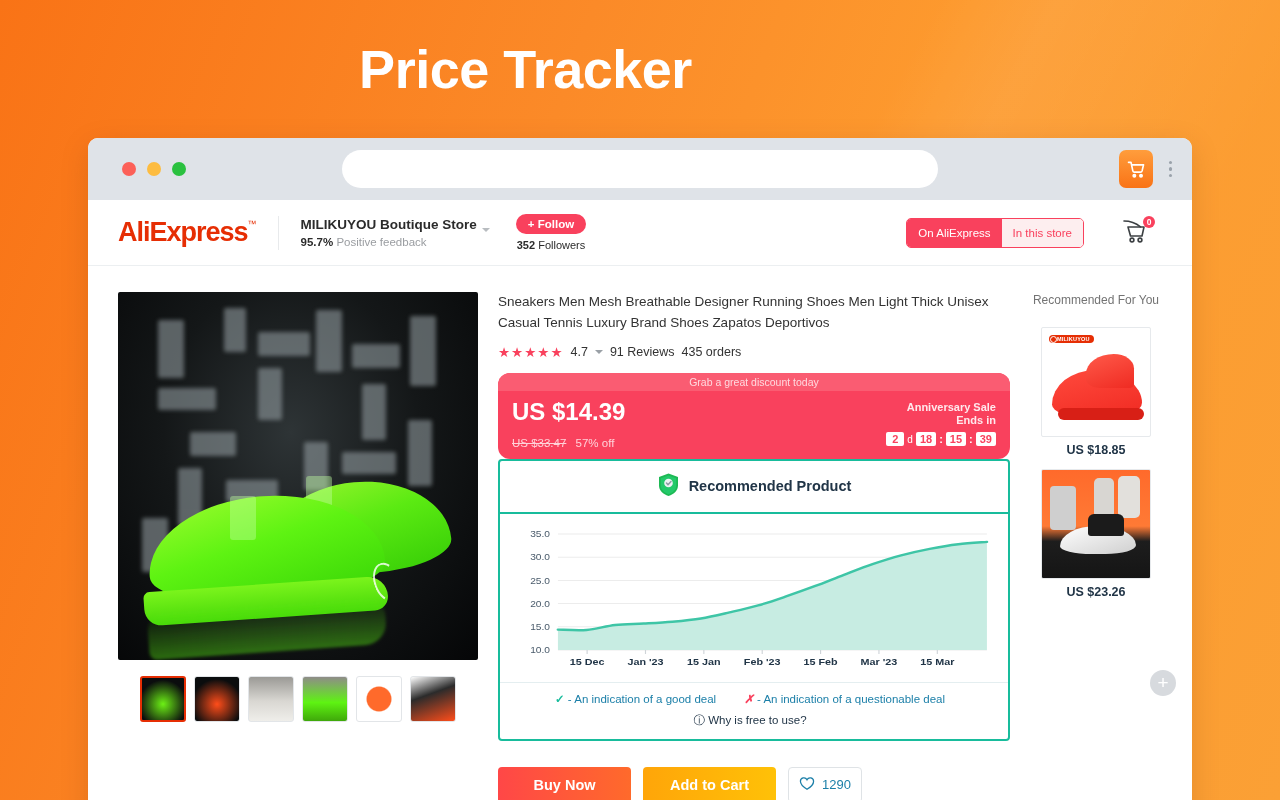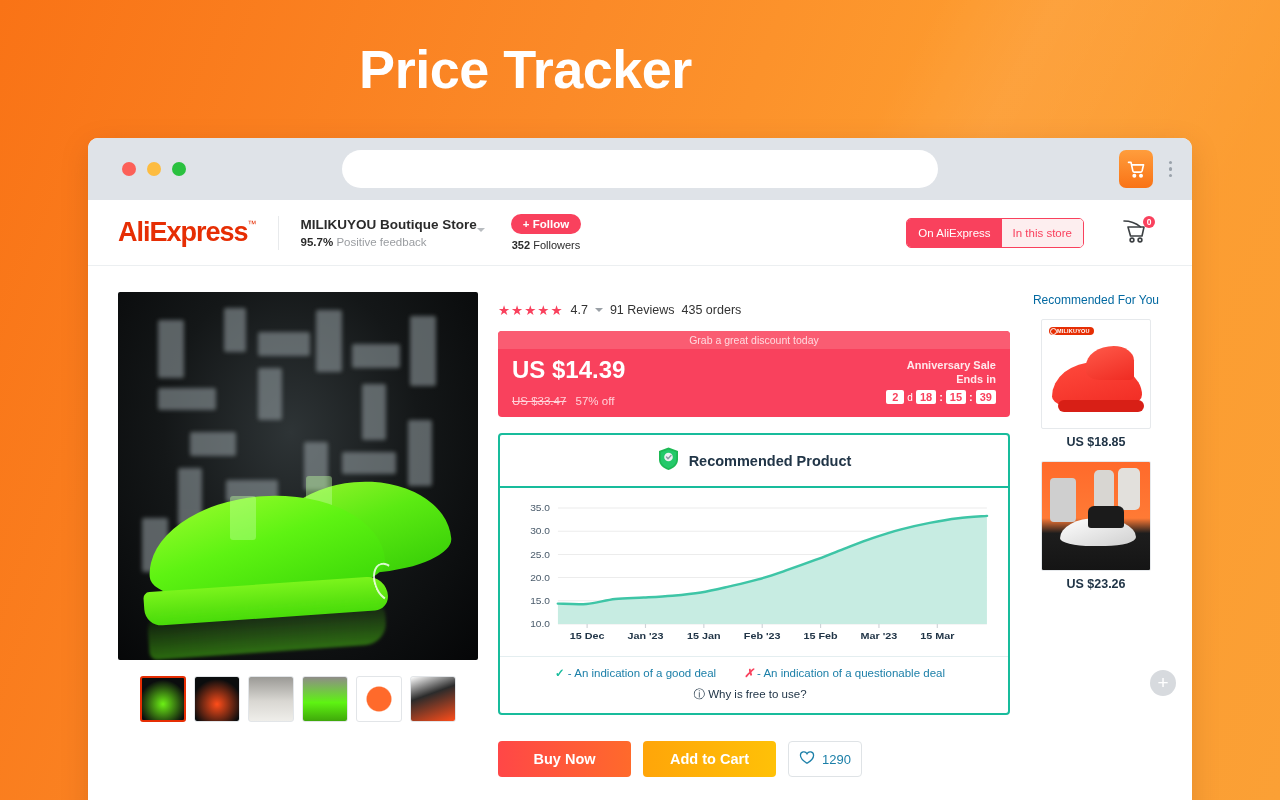--- a/index.html
+++ b/index.html
@@ -70,21 +70,21 @@
     display: flex; align-items: center; padding: 0 30px;
     position: relative;
   }
   .ali-logo {
     font-size: 27px; font-weight: bold; color: #e62e04;
     letter-spacing: -1px; position: relative; padding-right: 8px;
   }
   .ali-logo .tm { font-size: 9px; position: absolute; top: 2px; right: 0; font-weight: normal;}
   .hdr-divider { width: 1px; height: 34px; background: #e8eaec; margin: 0 22px; }
   .store-block { display: flex; flex-direction: column; gap: 4px; }
-  .store-name { font-size: 13.5px; font-weight: bold; color: #2b2b2b; display: flex; align-items: flex-end; }
+  .store-name { font-size: 13.5px; font-weight: bold; color: #2b2b2b; display: flex; align-items: flex-end; gap: 5px; }
   .caret-sm { border-left: 4px solid transparent; border-right: 4px solid transparent; border-top: 4px solid #b8bcc0; }
   .store-fb { font-size: 11.5px; color: #9a9da1; }
   .store-fb b { color: #2b2b2b; }
   .follow-block { margin-left: 26px; display: flex; flex-direction: column; align-items: center; gap: 5px; }
   .follow-btn {
     background: #f9415d; color: #fff; border: none; cursor: pointer;
     font-size: 11.5px; font-weight: bold; border-radius: 11px;
     padding: 4px 12px; font-family: "Liberation Sans", sans-serif;
   }
   .followers { font-size: 11px; color: #2b2b2b; }
@@ -156,42 +156,42 @@
   }
   .thumb.sel { border: 2px solid #e62e04; }
 
   
   .info { flex: 1; min-width: 0; }
   .prod-title { font-size: 13.5px; color: #333; line-height: 1.55; }
   .rating-row { display: flex; align-items: center; gap: 7px; margin-top: 10px; font-size: 12.5px; color: #333; }
   .stars { color: #f9415d; font-size: 13.5px; letter-spacing: 1px; }
   .caret-dn { border-left: 4px solid transparent; border-right: 4px solid transparent; border-top: 4px solid #9aa0a6; }
 
-  .price-card { margin-top: 13px; border-radius: 4px; overflow: hidden; background: #f9415d; }
+  .price-card { margin-top: 13px; border-radius: 12px; overflow: hidden; background: #f9415d; }
   .price-card-top {
     background: #fa5c72; color: #ffd9df; text-align: center;
     font-size: 10.5px; padding: 3px 0;
   }
   .price-card-body { display: flex; justify-content: space-between; align-items: center; padding: 7px 14px 10px 14px; }
   .price-main { font-size: 24px; font-weight: bold; color: #fff; }
   .price-sub { font-size: 11.5px; color: #ffd2d9; margin-top: 11px; }
   .price-sub s { margin-right: 6px; }
   .sale-block { text-align: right; }
   .sale-label { font-size: 11px; font-weight: bold; color: #ffe8ec; line-height: 1.25; }
   .countdown { display: flex; align-items: center; gap: 3px; margin-top: 4px; justify-content: flex-end; }
   .cd-box {
     background: #fff; color: #f9415d; font-size: 11px; font-weight: bold;
     border-radius: 2px; padding: 1px 4px; min-width: 18px; text-align: center;
   }
   .cd-sep { color: #fff; font-size: 11px; font-weight: bold; }
   .cd-d { color: #fff; font-size: 10px; }
 
   
   .tracker {
-    margin-top: 16px; border: 2px solid #18bc9c; border-radius: 4px; background: #fff;
+    border: 2px solid #18bc9c; border-radius: 4px; background: #fff;
   }
   .tracker-hdr {
     display: flex; align-items: center; justify-content: center; gap: 9px;
     padding: 11px 0; border-bottom: 2px solid #18bc9c;
   }
   .tracker-hdr-label { font-size: 14.5px; font-weight: bold; color: #213547; }
   .chart-area { padding: 14px 12px 6px 8px; }
   .chart-svg { display: block; width: 100%; height: 148px; }
   .axis-lbl { font-size: 9px; fill: #4a5b6b; font-family: "Liberation Sans", sans-serif; }
   .x-lbl { font-size: 9.5px; fill: #213547; font-weight: bold; font-family: "Liberation Sans", sans-serif; }
@@ -212,21 +212,21 @@
   .btn-cart { background: linear-gradient(90deg, #ffa509, #ffc107); }
   .wish {
     height: 36px; min-width: 74px; border: 1px solid #dfe3e6; border-radius: 4px;
     background: #fff; cursor: pointer; display: flex; align-items: center;
     justify-content: center; gap: 7px; font-size: 13px; color: #1b7fa8;
     font-family: "Liberation Sans", sans-serif;
   }
 
   
   .rail { width: 132px; text-align: center; position: relative; }
-  .rail-title { font-size: 12px; color: #0369a1; line-height: 1.45; margin-bottom: 10px; }
+  .rail-title { font-size: 12px; color: #737373; line-height: 1.45; margin-bottom: 18px; }
   .rec-card { margin-bottom: 12px; }
   .rec-img {
     width: 110px; height: 110px; margin: 0 auto; border: 1px solid #e6e9ec;
     border-radius: 2px; position: relative; overflow: hidden; background: #fff;
   }
   .rec-price { font-size: 12.5px; font-weight: bold; color: #213547; margin-top: 6px; }
   .brand-tag {
     position: absolute; top: 7px; left: 7px; font-size: 5.5px; font-weight: bold;
     color: #fff; background: #e62e04; border-radius: 6px; padding: 1px 4px 1px 8px;
     letter-spacing: .2px;
@@ -352,20 +352,21 @@
         <div class="thumb sel" style="background:radial-gradient(circle at 50% 62%,#6cf015,#0b0d0e 72%);"></div>
         <div class="thumb" style="background:radial-gradient(circle at 50% 62%,#ff4d1a,#0b0d0e 72%);"></div>
         <div class="thumb" style="background:linear-gradient(180deg,#9b9a96 0%,#d9d7d2 55%,#efeeea 100%);"></div>
         <div class="thumb" style="background:linear-gradient(180deg,#8f8c88 0%,#5ef312 58%,#3fa80a 100%);"></div>
         <div class="thumb" style="background:radial-gradient(ellipse at 50% 50%,#ff6a2b 38%,#ffffff 42%);"></div>
         <div class="thumb" style="background:linear-gradient(160deg,#ffffff 0%,#2b2b2b 40%,#ff4d1a 100%);"></div>
       </div>
     </div>
 
     <div class="info">
+      <div class="prod-title">Sneakers Men Mesh Breathable Designer Running Shoes Men Light Thick Unisex Casual Tennis Luxury Brand Shoes Zapatos Deportivos</div>
 
       <div class="rating-row">
         <span class="stars">★★★★★</span>
         <span>4.7</span>
         <span class="caret-dn"></span>
         <span>91 Reviews</span>
         <span>435 orders</span>
       </div>
 
       <div class="price-card">

